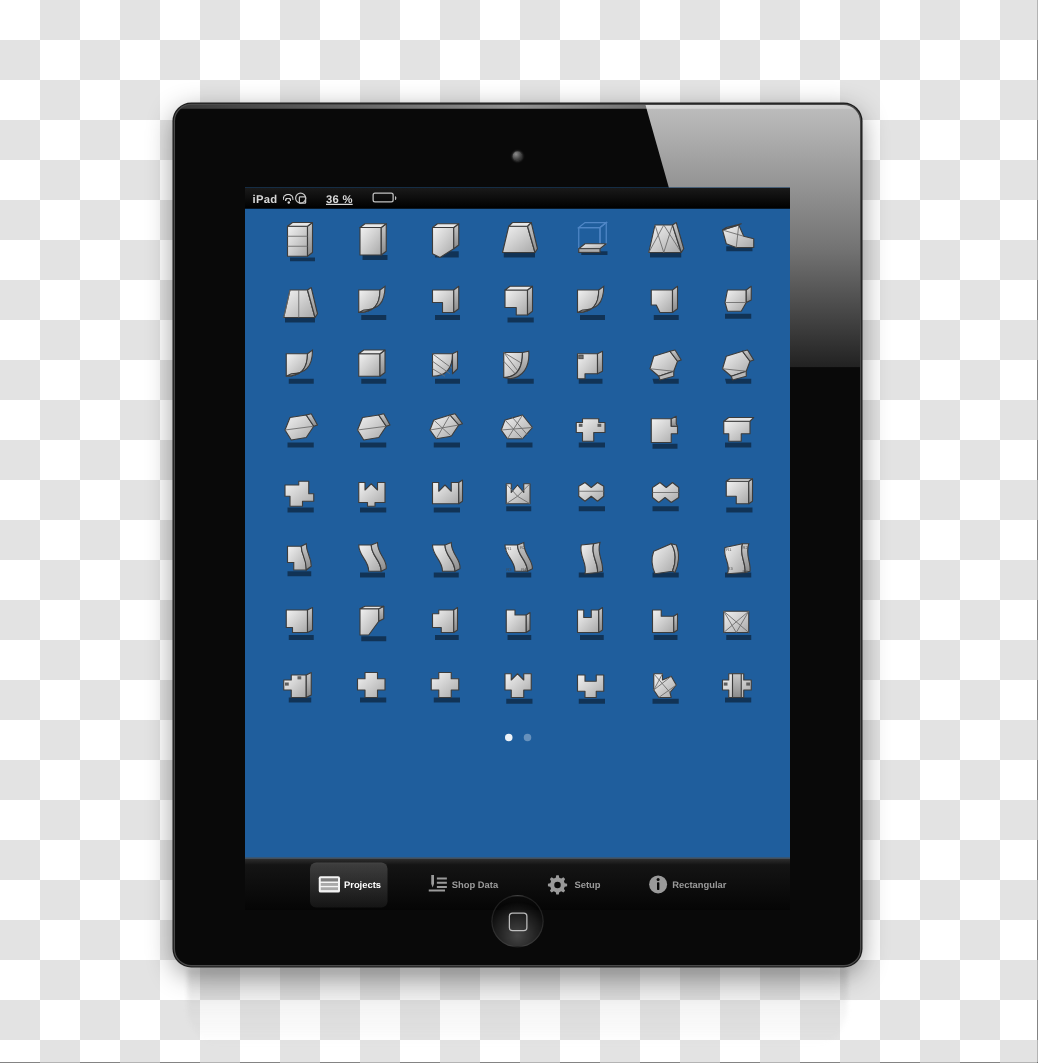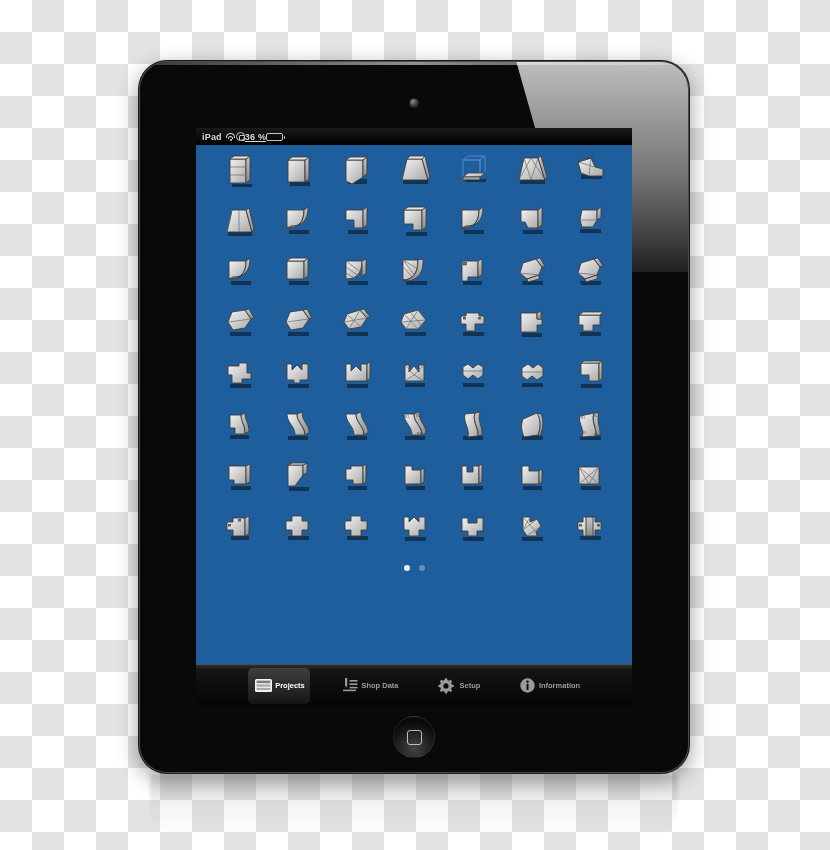--- a/index.html
+++ b/index.html
@@ -23,27 +23,28 @@
     position: absolute;
     left: 140px;
     top: 62px;
     width: 548px;
     height: 710px;
   }
 
   #ipad-device {
     position: absolute;
     inset: 0;
-    border-radius: 27px;
+    border-radius: 13px;
     background: #090909;
     box-shadow:
       0 0 0 1px #4a4a4a,
       0 0 0 2px #1b1b1b,
       0 6px 22px rgba(0,0,0,0.45);
     overflow: hidden;
+    margin-top: 22px;
   }
 
   
   #bezel-glare {
     position: absolute;
     top: 0; right: 0;
     width: 330px; height: 210px;
     background: linear-gradient(180deg, rgba(205,205,205,0.92) 0%, rgba(150,150,150,0.75) 55%, rgba(90,90,90,0.30) 100%);
     clip-path: polygon(48% 0%, 100% 0%, 100% 100%, 66% 100%);
     pointer-events: none;
@@ -102,21 +103,21 @@
     display: flex;
     align-items: center;
     padding: 0 6px;
     color: #d8d8d8;
     font-size: 9px;
     font-weight: bold;
     letter-spacing: 0.2px;
   }
   #status-left { display: flex; align-items: center; gap: 4px; flex: 0 0 auto; }
   #status-center { flex: 1; text-align: center; font-size: 9px; }
-  #status-right { display: flex; align-items: center; gap: 0; flex: 0 0 auto; text-decoration: underline; }
+  #status-right { display: flex; gap: 16px; flex: 0 0 auto; text-decoration: underline; }
 
   .wifi-icon {
     display: inline-block;
     width: 10px; height: 8px;
     position: relative;
   }
   .wifi-icon i {
     position: absolute;
     left: 50%;
     border: 1.4px solid #d8d8d8;
@@ -1463,21 +1464,21 @@
             <div class="tab-label">Setup</div>
           </div>
           <div class="tab-item">
             <div class="tab-icon">
               <svg width="19" height="17" viewBox="0 0 19 17">
                 <circle cx="9.5" cy="8.5" r="7.2" fill="currentColor"></circle>
                 <rect x="8.6" y="6.8" width="1.9" height="6.2" rx="0.6" fill="#0a0a0a"></rect>
                 <circle cx="9.5" cy="4.6" r="1.2" fill="#0a0a0a"></circle>
               </svg>
             </div>
-            <div class="tab-label">Information</div>
+            <div class="tab-label">Rectangular</div>
           </div>
         </div>
 
     </div>
 
     <div id="home-button">
       <div id="home-square"></div>
     </div>
   </div>
 </div>

